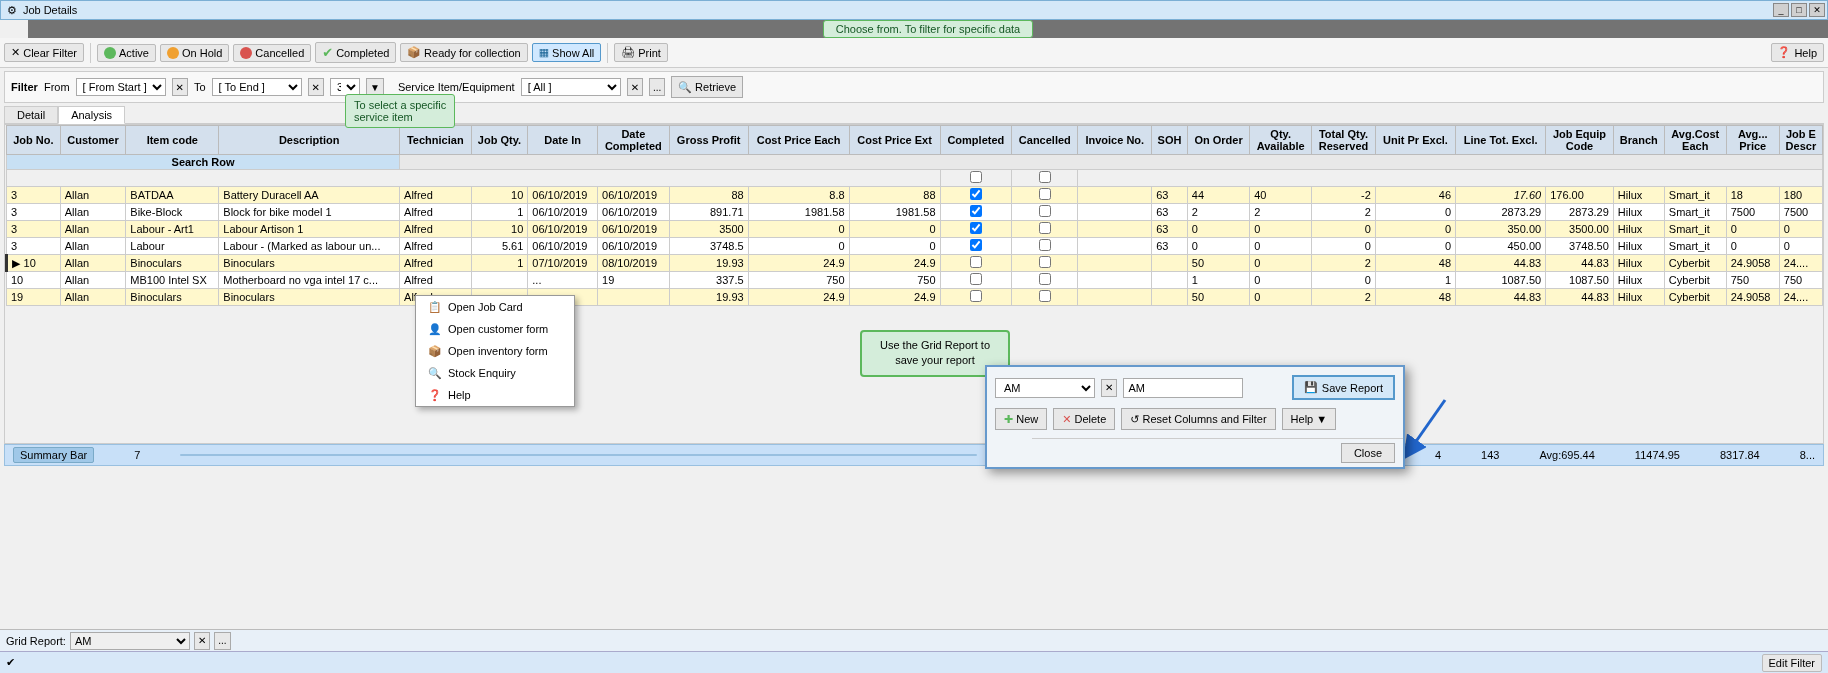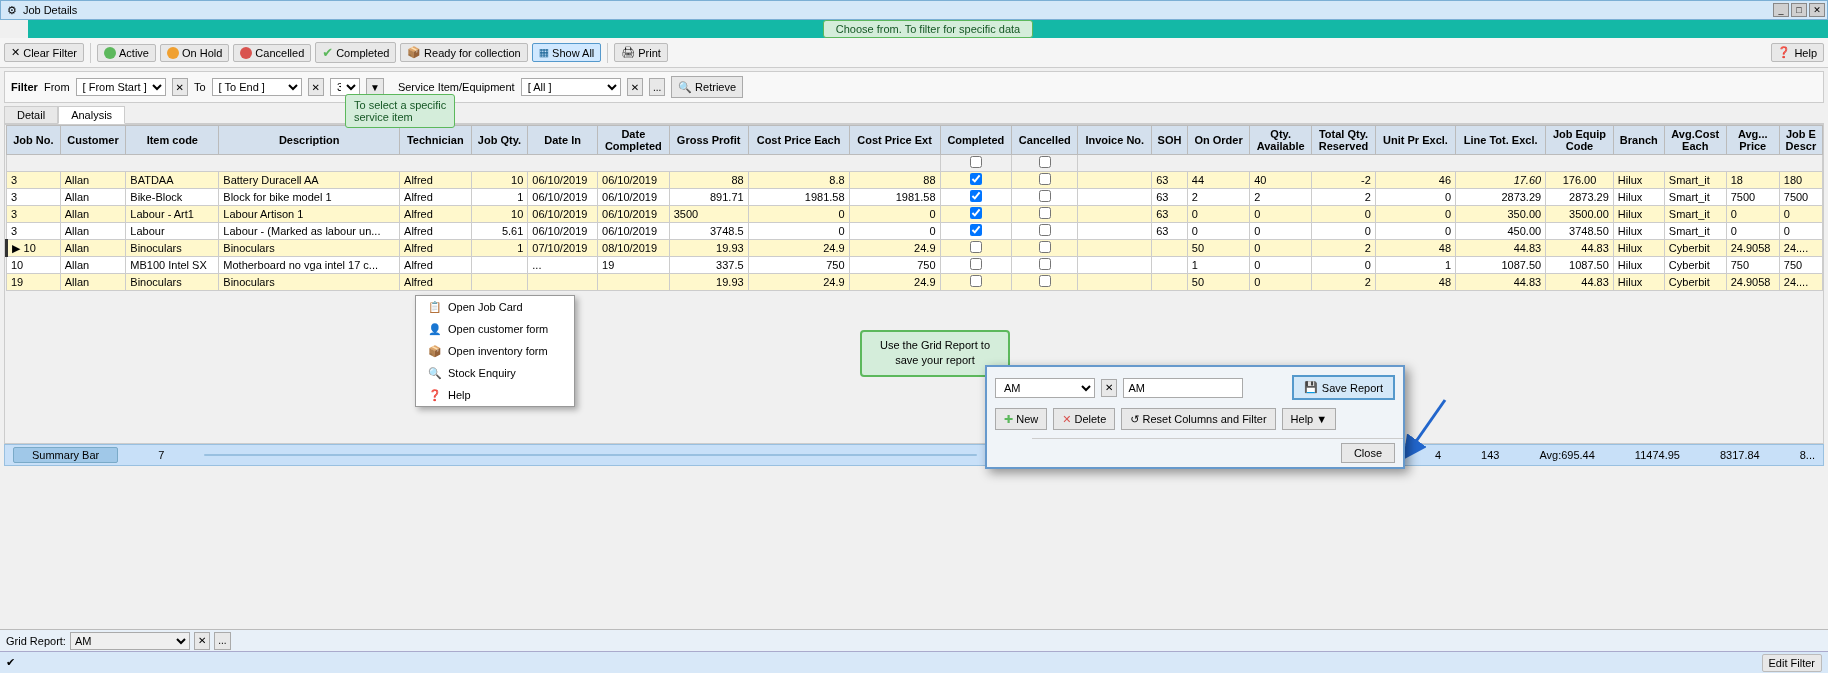--- a/index.html
+++ b/index.html
@@ -298,21 +298,21 @@
 <div class="title-bar">
   <span>⚙</span>
   <span>Job Details</span>
   <div class="title-bar-controls">
     <div class="title-bar-btn">_</div>
     <div class="title-bar-btn">□</div>
     <div class="title-bar-btn">✕</div>
   </div>
 </div>
 
-<div style="position:relative; height:18px; background:#14b8a6; display:flex; align-items:center; justify-content:center;margin-left:28px;">
+<div style="position:relative; height:18px; background:#737373; display:flex; align-items:center; justify-content:center;margin-left:28px;">
   <div style="background:#d4edda; border:1px solid #5cb85c; border-radius:3px; padding:2px 12px; font-size:11px; color:#155724;">
     <span>Choose from. To filter for specific data</span>
   </div>
 </div>
 
 <div class="toolbar">
   <button class="toolbar-btn">
     <span>✕</span>
     <span>Clear Filter</span>
   </button>
@@ -416,20 +416,24 @@
         <th>Qty.<br>Available</th>
         <th>Total Qty.<br>Reserved</th>
         <th>Unit Pr Excl.</th>
         <th>Line Tot. Excl.</th>
         <th>Job Equip<br>Code</th>
         <th>Branch</th>
         <th>Avg.Cost<br>Each</th>
         <th>Avg...<br>Price</th>
         <th>Job E<br>Descr</th>
       </tr>
+      <tr class="search-row">
+        <td colspan="4" style="text-align:center; background:#c8e0f4; font-weight:bold;">Search Row</td>
+        <td colspan="21"></td>
+      </tr>
       <tr>
         <td colspan="11"></td>
         <td class="checkbox-cell"><input type="checkbox" style=""></td>
         <td class="checkbox-cell"><input type="checkbox" style=""></td>
         <td colspan="12"></td>
       </tr>
     </thead>
     <tbody>
       <tr class="row-yellow">
         <td>3</td>
@@ -445,21 +449,21 @@
           <td style="text-align:right;">88</td>
         <td class="checkbox-cell"><input type="checkbox" checked="" style=""></td>
         <td class="checkbox-cell"><input type="checkbox" style=""></td>
         <td></td>
           <td>63</td>
           <td>44</td>
           <td>40</td>
           <td style="text-align:right;">-2</td>
         <td style="text-align:right;">46</td>
           <td style="text-align:right;font-style:italic;">17.60</td>
-          <td style="text-align:center;">176.00</td>
+          <td style="text-align:left;">176.00</td>
         <td>Hilux</td>
           <td>Smart_it</td>
           <td>18</td>
           <td>180</td>
       </tr>
       <tr class="row-white">
         <td>3</td>
           <td>Allan</td>
           <td>Bike-Block</td>
           <td>Block for bike model 1</td>
@@ -487,21 +491,21 @@
       </tr>
       <tr class="row-yellow">
         <td>3</td>
           <td>Allan</td>
           <td>Labour - Art1</td>
           <td>Labour Artison 1</td>
           <td>Alfred</td>
         <td style="text-align:right;">10</td>
           <td>06/10/2019</td>
           <td>06/10/2019</td>
-        <td style="text-align:left;">3500</td>
+        <td style="text-align:right;">3500</td>
           <td style="text-align:right;">0</td>
           <td style="text-align:right;">0</td>
         <td class="checkbox-cell"><input type="checkbox" checked="" style=""></td>
         <td class="checkbox-cell"><input type="checkbox" style=""></td>
         <td></td>
           <td>63</td>
           <td>0</td>
           <td>0</td>
           <td style="text-align:right;">0</td>
         <td style="text-align:right;">0</td>
@@ -618,21 +622,21 @@
         <td>Hilux</td>
           <td>Cyberbit</td>
           <td>24.9058</td>
           <td>24....</td>
       </tr>
     </tbody>
   </table>
 </div>
 
 <div class="summary-bar">
-  <span style="background:#a0c8e8; padding:1px 18px; border:1px solid #7aaac8; border-radius:2px;text-align:right;">Summary Bar</span>
+  <span style="background:#a0c8e8; padding:1px 6px; border:1px solid #7aaac8; border-radius:2px;text-align:right;">Summary Bar</span>
   <span>7</span>
   <span style="flex:1; height:2px; background:#99c0e0; border-radius:1px;"></span>
   <span>32.33</span>
   <span>8605.57</span>
   <span>2790.18</span>
   <span>2869.38</span>
   <span>147</span>
   <span>42</span>
   <span>4</span>
   <span>143</span>

